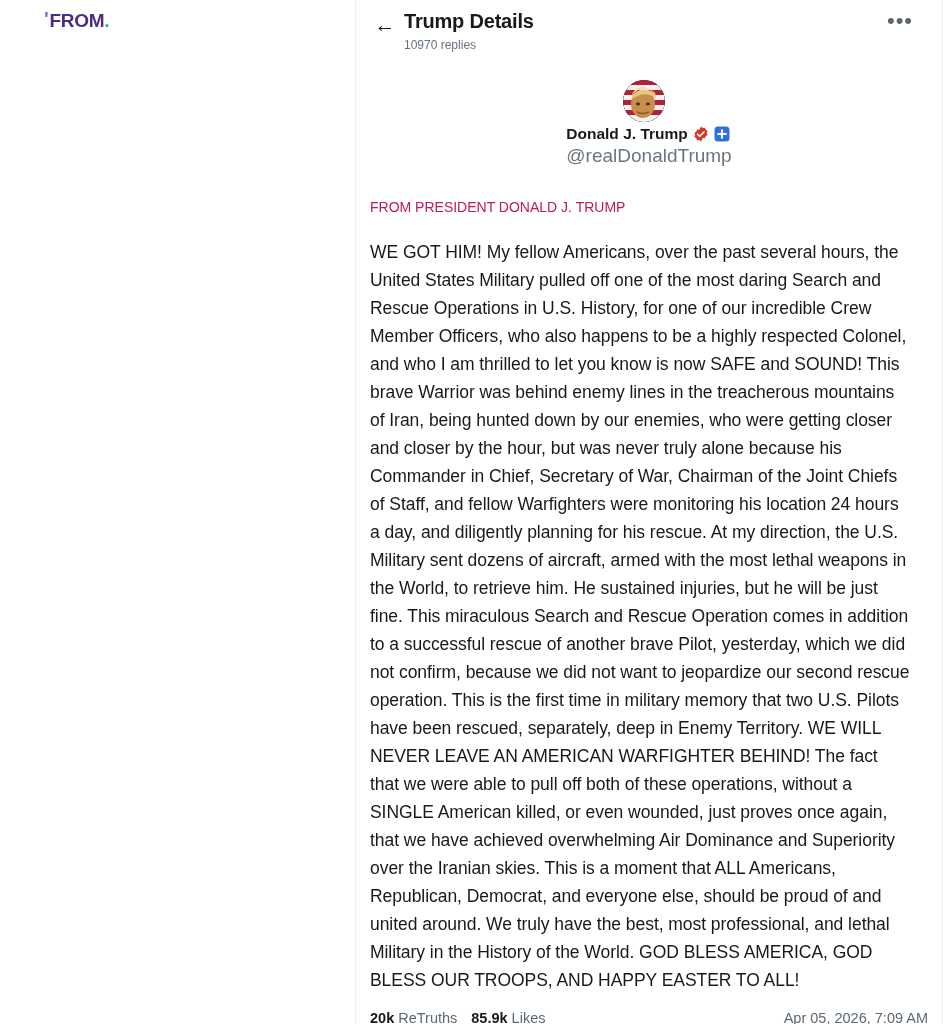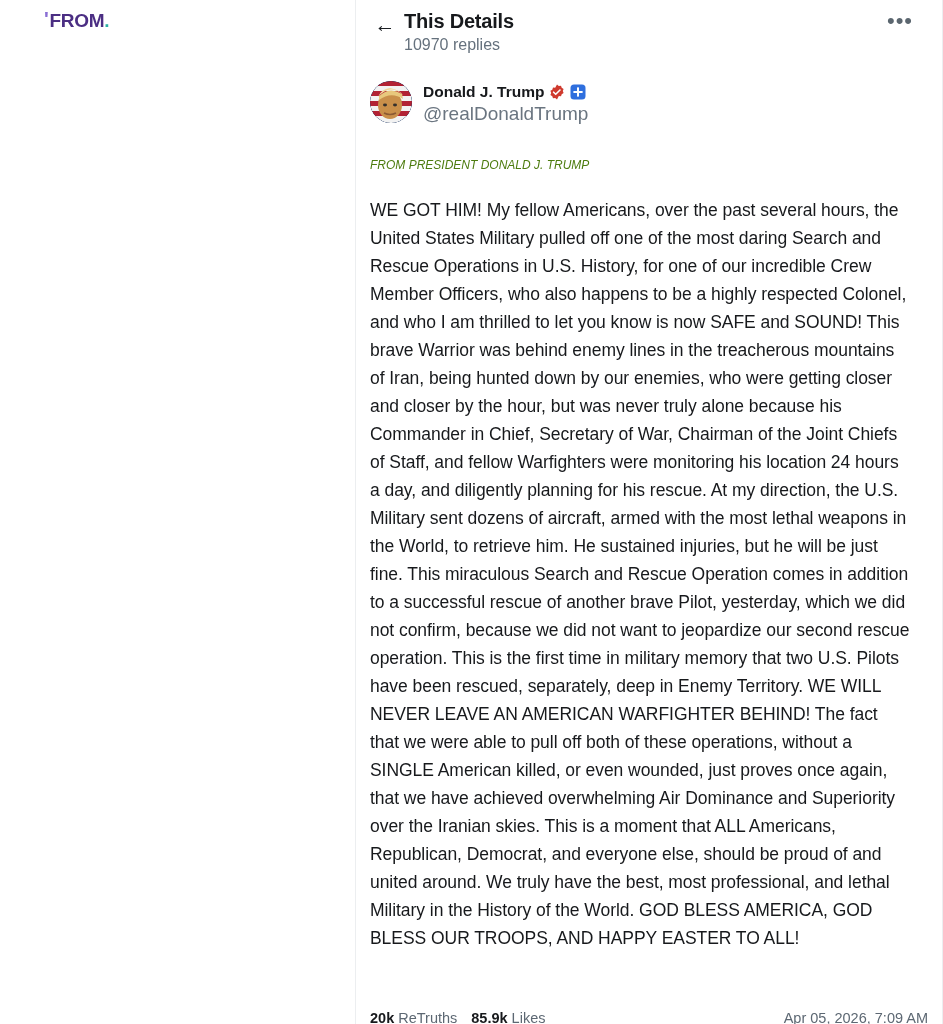--- a/index.html
+++ b/index.html
@@ -85,21 +85,21 @@
   }
   .header-text-wrap { display: flex; flex-direction: column; }
   .detail-title {
     font-size: 20px;
     font-weight: bold;
     color: #17191c;
     line-height: 26px;
     letter-spacing: -0.2px;
   }
   .detail-sub {
-    font-size: 16px;
+    font-size: 12px;
     color: #65717d;
     margin-top: 3px;
     line-height: 16px;
   }
   .more-dots {
     position: absolute;
     right: 28px;
     top: 7px;
     width: 28px;
     height: 28px;
@@ -111,20 +111,21 @@
     cursor: pointer;
     letter-spacing: 1px;
   }
 
   .post-body { padding: 0 14px; }
 
   .author-row {
     display: flex;
     align-items: center;
     padding: 18px 0 4px 0;
+    flex-direction: column;
   }
   .avatar {
     width: 42px;
     height: 42px;
     border-radius: 50%;
     flex: 0 0 42px;
     overflow: hidden;
     position: relative;
     margin-right: 11px;
     background: #27406b;
@@ -148,25 +149,24 @@
   }
   .badge svg { display:block; }
   .author-handle {
     font-size: 19px;
     color: #6a7580;
     margin-top: 4px;
     line-height: 18px;
   }
 
   .post-lead {
-    font-size: 12px;
-    color: #4d7c0f;
+    font-size: 14px;
+    color: #be185d;
     margin: 26px 0 0 0;
     line-height: 24px;
-    font-style: italic;
   }
   .post-text {
     font-size: 17.5px;
     color: #17191c;
     line-height: 28px;
     margin: 19px 17px 0 0;
     letter-spacing: -0.05px;
   }
 
   .stats-row {
@@ -203,21 +203,21 @@
       <span class="word">FROM</span>
       <span class="dot">.</span>
     </div>
   </div>
 
   <div class="main-col">
 
     <div class="detail-header">
       <div class="back-arrow">←</div>
       <div class="header-text-wrap">
-        <div class="detail-title">This Details</div>
+        <div class="detail-title">Trump Details</div>
         <div class="detail-sub">10970 replies</div>
       </div>
       <div class="more-dots">•••</div>
     </div>
 
     <div class="post-body">
 
       <div class="author-row">
         <div class="avatar">
           <svg viewBox="0 0 42 42" aria-hidden="true">

